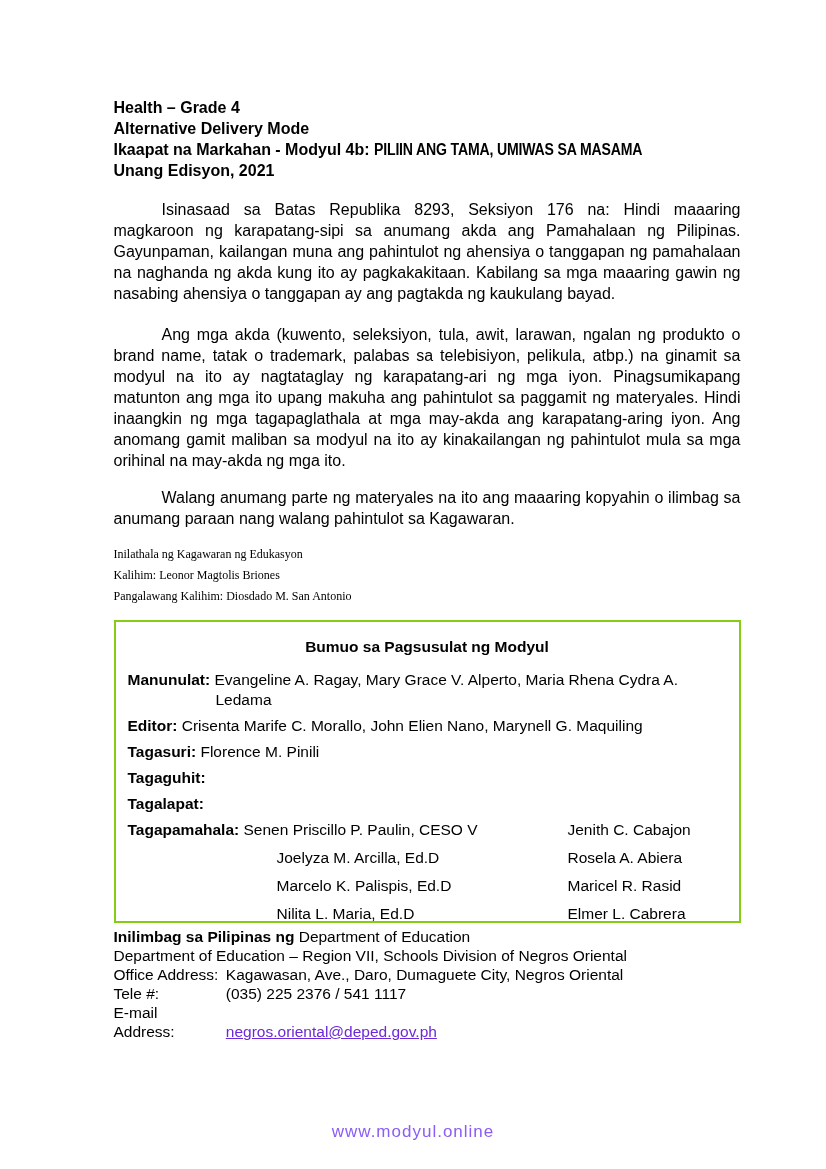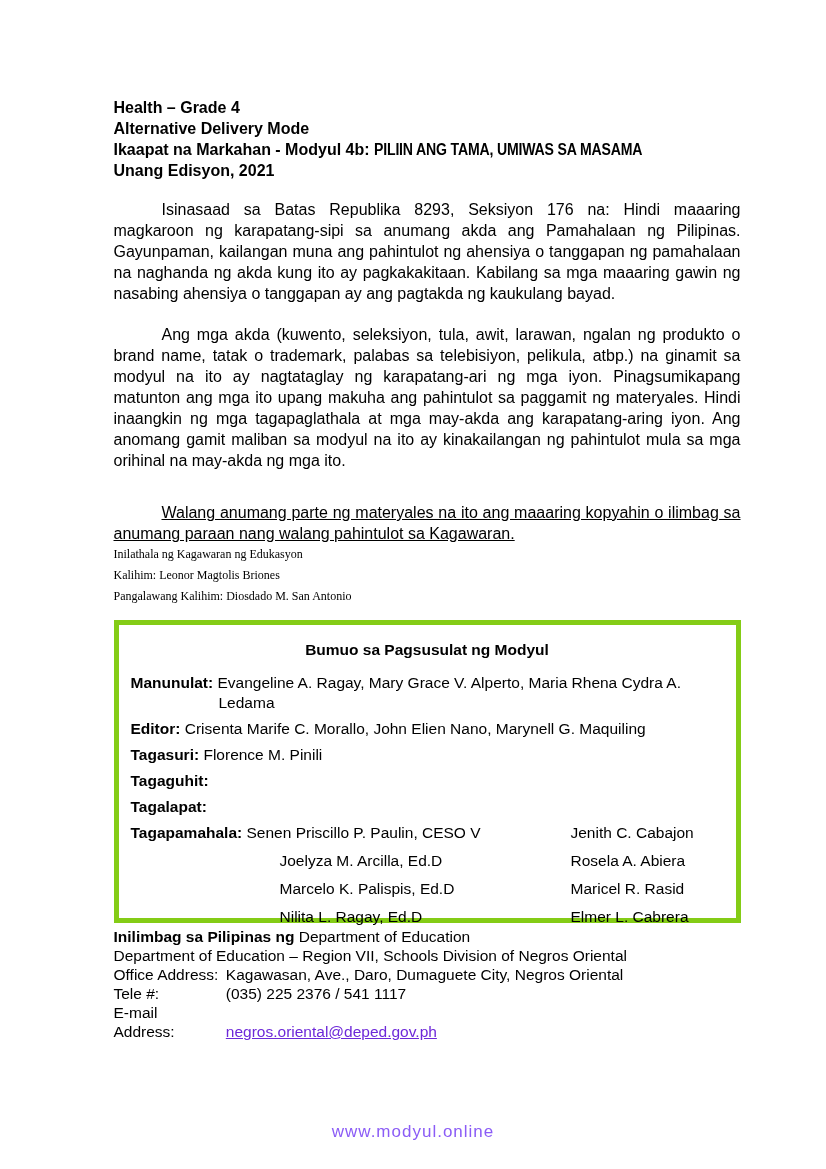--- a/index.html
+++ b/index.html
@@ -28,30 +28,30 @@
 
   
   .par {
     font-size: 16px;
     line-height: 21px;
     text-align: justify;
     text-indent: 48px;
   }
   .par-1 { top: 199px; }
   .par-2 { top: 324px; }
-  .par-3 { top: 502px; text-decoration: underline; }
+  .par-3 { top: 487px; }
 
   
   .publisher { top: 544px; font-size: 12px; line-height: 21px; font-family: Liberation Serif, serif; }
 
   
   .credits-box {
     top: 620px;
     height: 303px;
-    border: 5px solid #84cc16;
+    border: 2px solid #84cc16;
     font-size: 15.5px;
   }
   .box-title {
     margin-top: 15px;
     margin-bottom: 13px;
     text-align: center;
     font-weight: bold;
     line-height: 20px;
   }
   .credit-row { margin: 0 14px 6px 12px; line-height: 20px; }
@@ -136,21 +136,21 @@
     </div>
     <div class="mgmt-row indent">
       <span>Joelyza M. Arcilla, Ed.D</span>
       <span class="mgmt-right">Rosela A. Abiera</span>
     </div>
     <div class="mgmt-row indent">
       <span>Marcelo K. Palispis, Ed.D</span>
       <span class="mgmt-right">Maricel R. Rasid</span>
     </div>
     <div class="mgmt-row indent">
-      <span>Nilita L. Ragay, Ed.D</span>
+      <span>Nilita L. Maria, Ed.D</span>
       <span class="mgmt-right">Elmer L. Cabrera</span>
     </div>
   </div>
 
   <div class="abs imprint">
     <div>
       <span class="lbl">Inilimbag sa Pilipinas ng</span>
       <span>Department of Education</span>
     </div>
     <div>Department of Education – Region VII, Schools Division of Negros Oriental</div>

